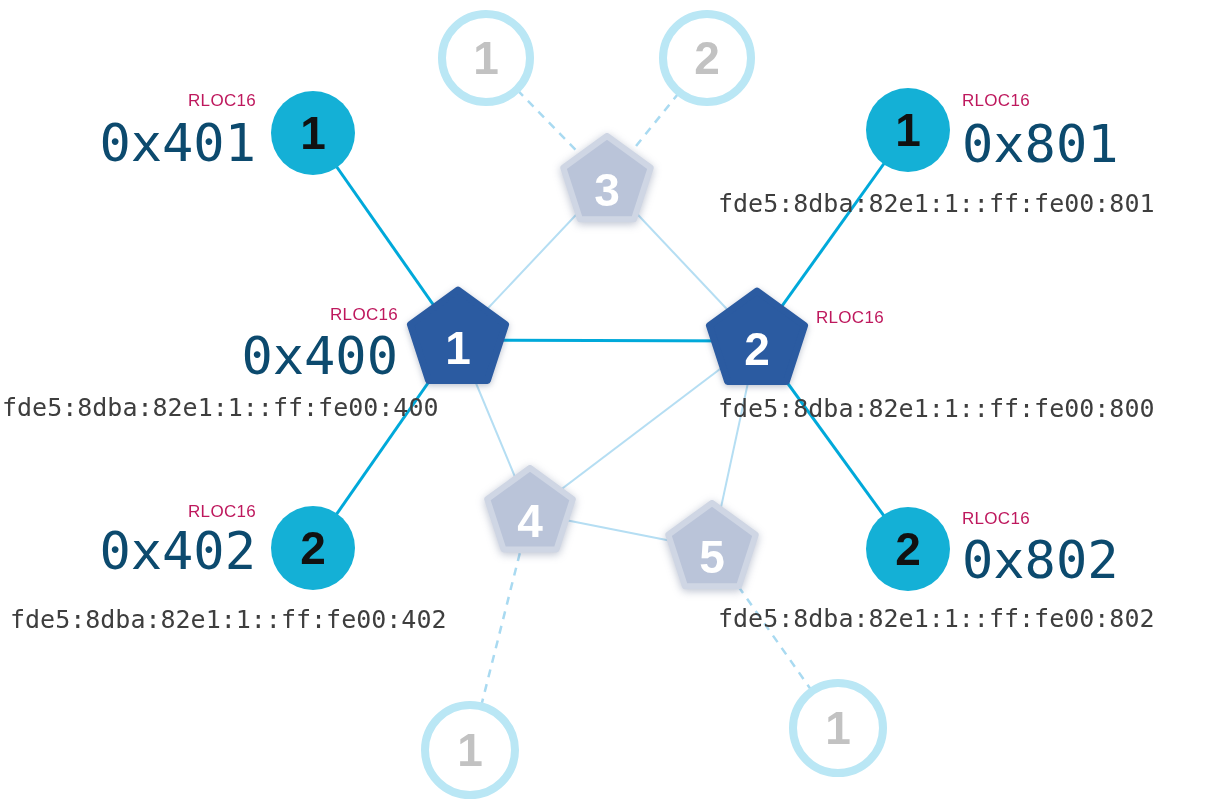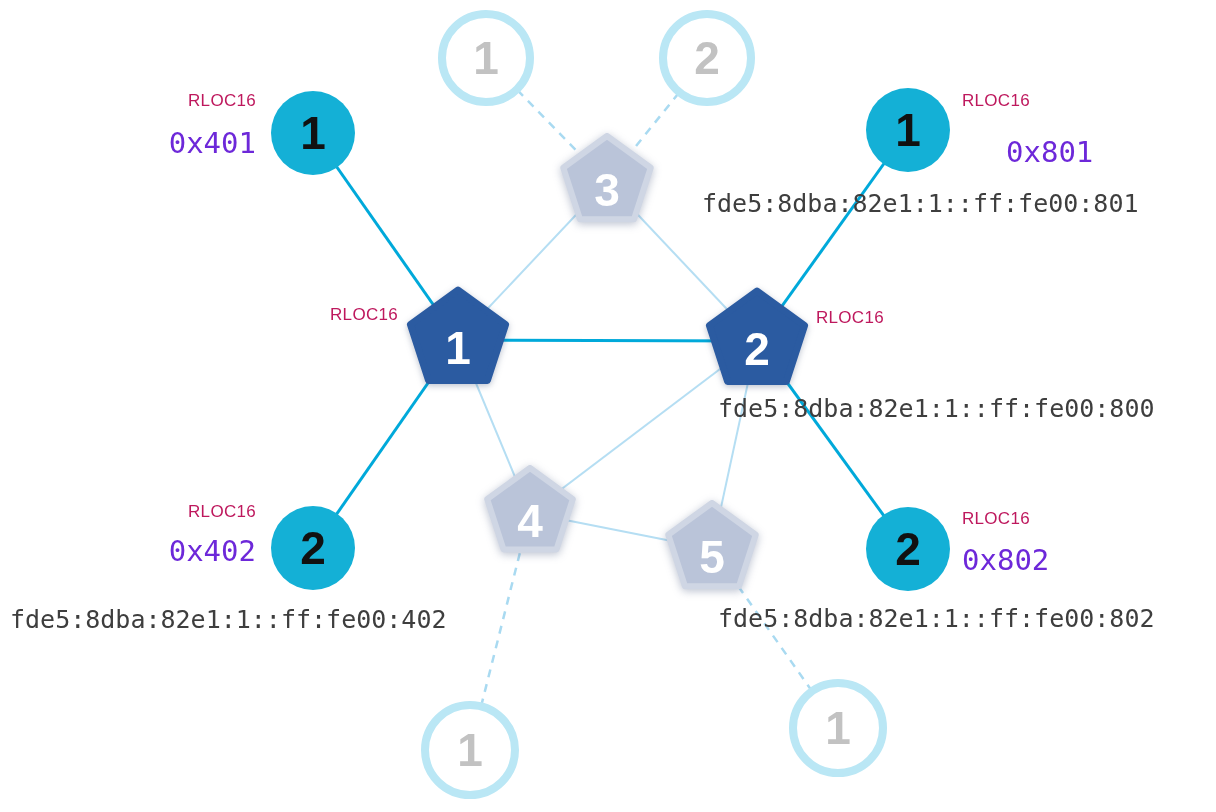--- a/index.html
+++ b/index.html
@@ -5,21 +5,21 @@
   html,body{margin:0;padding:0;background:#ffffff;}
   #stage{position:relative;width:1216px;height:812px;background:#ffffff;overflow:hidden;
          font-family:"Liberation Sans",sans-serif;}
   #net-svg{position:absolute;left:0;top:0;}
   .p-active{filter:drop-shadow(0 2px 3px rgba(40,60,100,0.30));}
   .p-inactive{filter:drop-shadow(0 2px 4px rgba(90,105,140,0.40));}
   .node-num{font-family:"Liberation Sans",sans-serif;font-weight:bold;font-size:46px;}
   #labels{position:absolute;left:0;top:0;width:100%;height:100%;pointer-events:none;}
   .lbl{position:absolute;white-space:nowrap;line-height:1;}
   .rloc-title{font-size:17px;letter-spacing:0.3px;color:#be185d;}
-  .rloc-value{font-family:"DejaVu Sans Mono",monospace;font-size:29px;color:#6d28d9;}
+  .rloc-value{font-family:"DejaVu Sans Mono",monospace;font-size:52px;color:#0c4a6e;}
   .ipv6{font-family:"DejaVu Sans Mono",monospace;font-size:25px;color:#3e3e3e;}
   .v-center{transform:translateY(-50%);}
   .v-center-right{transform:translate(-100%,-50%);}
 </style>
 </head>
 <body>
 
 <div id="stage">
   <svg id="net-svg" width="1216" height="812" viewBox="0 0 1216 812" xmlns="http://www.w3.org/2000/svg">
     <g id="edges-layer">
@@ -91,23 +91,25 @@
         <g transform="translate(838,728)">
           <circle cx="0" cy="0" r="45" fill="#ffffff" stroke="#bae7f5" stroke-width="8"></circle>
           <text x="0" y="0" text-anchor="middle" dominant-baseline="central" fill="#c2c2c2" class="node-num">1</text>
         </g>
       </g>
   </svg>
   <div id="labels">
       <div class="lbl rloc-title v-center-right" style="left: 256px; top: 100px;">RLOC16</div>
       <div class="lbl rloc-value v-center-right" style="left: 256px; top: 143px;">0x401</div>
       <div class="lbl rloc-title v-center" style="left: 962px; top: 100px;">RLOC16</div>
-      <div class="lbl rloc-value v-center" style="left: 962px; top: 152px; margin-left: 44px;">0x801</div>
-      <div class="lbl ipv6 v-center" style="left: 702px; top: 203px;">fde5:8dba:82e1:1::ff:fe00:801</div>
+      <div class="lbl rloc-value v-center" style="left: 962px; top: 144px;">0x801</div>
+      <div class="lbl ipv6 v-center" style="left: 718px; top: 203px;">fde5:8dba:82e1:1::ff:fe00:801</div>
       <div class="lbl rloc-title v-center-right" style="left: 398px; top: 314px;">RLOC16</div>
+      <div class="lbl rloc-value v-center-right" style="left: 398px; top: 356px;">0x400</div>
+      <div class="lbl ipv6 v-center" style="left: 2px; top: 407px;">fde5:8dba:82e1:1::ff:fe00:400</div>
       <div class="lbl rloc-title v-center" style="left: 816px; top: 317px;">RLOC16</div>
       <div class="lbl ipv6 v-center" style="left: 718px; top: 408px;">fde5:8dba:82e1:1::ff:fe00:800</div>
       <div class="lbl rloc-title v-center-right" style="left: 256px; top: 511px;">RLOC16</div>
       <div class="lbl rloc-value v-center-right" style="left: 256px; top: 551px;">0x402</div>
       <div class="lbl ipv6 v-center" style="left: 10px; top: 619px;">fde5:8dba:82e1:1::ff:fe00:402</div>
       <div class="lbl rloc-title v-center" style="left: 962px; top: 518px;">RLOC16</div>
       <div class="lbl rloc-value v-center" style="left: 962px; top: 560px;">0x802</div>
       <div class="lbl ipv6 v-center" style="left: 718px; top: 618px;">fde5:8dba:82e1:1::ff:fe00:802</div>
     </div>
 </div>

